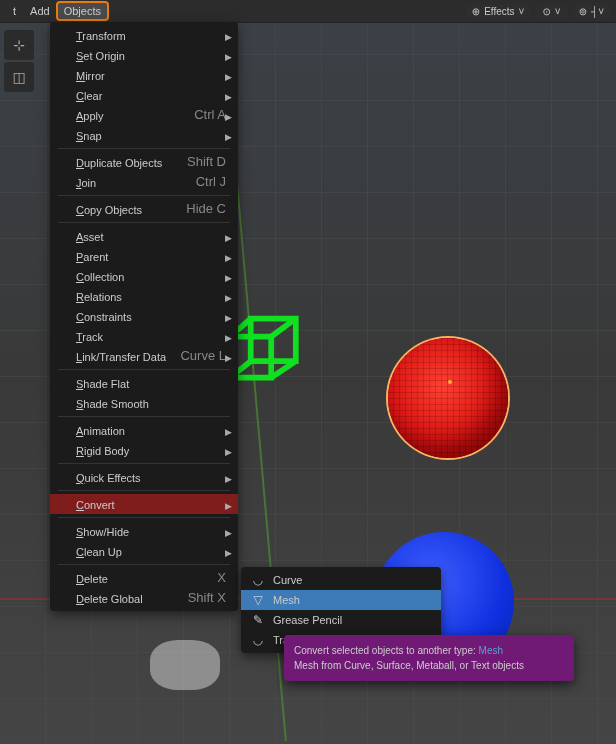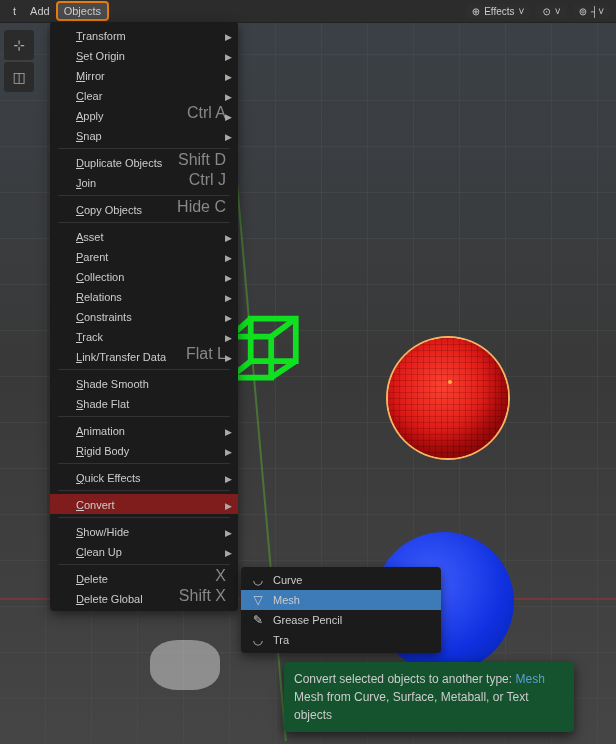--- a/index.html
+++ b/index.html
@@ -11,28 +11,28 @@
 .toolbar{position:absolute;top:0;left:0;right:0;height:23px;background:#2c2c2c;display:flex;align-items:center;padding:0 6px;border-bottom:1px solid #222}
 .tb-item{padding:3px 7px;cursor:pointer;border-radius:3px}
 .tb-item.active{background:#4a4a4a;outline:2px solid #e87c0c;outline-offset:-1px}
 .tb-right{margin-left:auto;display:flex;gap:6px;align-items:center}
 .tb-btn{background:#2e2e2e;padding:2px 6px;border-radius:3px;display:flex;align-items:center;gap:4px;font-size:10px}
 .menu{position:absolute;left:50px;top:22px;width:188px;background:#1b1b1b;border-radius:4px;box-shadow:0 4px 12px rgba(0,0,0,0.5);padding:3px 0}
 .menu-item{display:flex;align-items:flex-end;padding:3px 12px 3px 26px;cursor:pointer;position:relative;height:20px}
 .menu-item.hl{background:#7f1d1d}
 .menu-label{flex:1;text-decoration:underline;text-decoration-color:transparent}
 .menu-item .u{text-decoration:underline}
-.menu-sc{color:#888;font-size:16px}
+.menu-sc{color:#888;font-size:13px}
 .menu-sub{position:absolute;right:6px;color:#aaa;font-size:9px}
 .sep{height:1px;background:#333;margin:3px 8px}
 .submenu{position:absolute;left:241px;top:567px;width:200px;background:#1b1b1b;border-radius:4px;box-shadow:0 4px 12px rgba(0,0,0,0.5);padding:3px 0}
 .sub-item{display:flex;align-items:center;padding:3px 12px 3px 10px;cursor:pointer;height:20px;gap:8px}
 .sub-item.hl{background:#3d7ab8}
 .sub-ico{width:14px;text-align:center;font-size:12px}
-.tooltip{position:absolute;left:284px;top:662px;width:290px;background:#14532d;border-radius:4px;padding:8px 10px;box-shadow:0 4px 12px rgba(0,0,0,0.6);font-size:12px;line-height:1.5}
+.tooltip{position:absolute;left:284px;top:635px;width:290px;background:#701a75;border-radius:4px;padding:8px 10px;box-shadow:0 4px 12px rgba(0,0,0,0.6);font-size:10px;line-height:1.5}
 .tooltip-link{color:#5a9fd4}
 .arrow{position:absolute;left:66px;top:23px;width:4px;height:540px;background:#e87c0c}
 .arrow::after{content:"";position:absolute;bottom:-12px;left:-6px;border:8px solid transparent;border-top:14px solid #e87c0c}
 .cube{position:absolute;left:222px;top:312px;width:82px;height:82px}
 .cube svg{width:100%;height:100%}
 .sphere{position:absolute;left:388px;top:338px;width:120px;height:120px;border-radius:50%;background:radial-gradient(circle at 45% 40%,#ff4030,#d81010 60%,#b00000);box-shadow:0 0 0 2px #ffb060,inset -10px -15px 20px rgba(0,0,0,0.3)}
 .sphere::before{content:"";position:absolute;inset:0;border-radius:50%;background-image:repeating-linear-gradient(0deg,transparent,transparent 5px,rgba(0,0,0,0.15) 5px,rgba(0,0,0,0.15) 6px),repeating-linear-gradient(90deg,transparent,transparent 5px,rgba(0,0,0,0.15) 5px,rgba(0,0,0,0.15) 6px)}
 .sphere-dot{position:absolute;left:50%;top:35%;width:4px;height:4px;border-radius:50%;background:#ffb040}
 .bluesphere{position:absolute;left:374px;top:532px;width:140px;height:140px;border-radius:50%;background:radial-gradient(circle at 40% 35%,#4060ff,#1030e0 60%,#0020a0)}
 .whiteshape{position:absolute;left:150px;top:640px;width:70px;height:50px;border-radius:40%;background:rgba(255,255,255,0.4)}
@@ -150,29 +150,29 @@
     <div class="menu-item">
       <span class="menu-label"><span class="u">C</span>onstraints</span>
       <span class="menu-sub">▶</span>
     </div>
     <div class="menu-item">
       <span class="menu-label"><span class="u">T</span>rack</span>
       <span class="menu-sub">▶</span>
     </div>
     <div class="menu-item">
       <span class="menu-label"><span class="u">L</span>ink/Transfer Data</span>
-      <span class="menu-sc">Flat L</span>
-      <span class="menu-sub">▶</span>
-    </div>
-    <div class="sep"></div>
+      <span class="menu-sc">Curve L</span>
+      <span class="menu-sub">▶</span>
+    </div>
+    <div class="sep"></div>
+    <div class="menu-item">
+      <span class="menu-label"><span class="u">S</span>hade Flat</span>
+    </div>
     <div class="menu-item">
       <span class="menu-label"><span class="u">S</span>hade Smooth</span>
-    </div>
-    <div class="menu-item">
-      <span class="menu-label"><span class="u">S</span>hade Flat</span>
     </div>
     <div class="sep"></div>
     <div class="menu-item">
       <span class="menu-label"><span class="u">A</span>nimation</span>
       <span class="menu-sub">▶</span>
     </div>
     <div class="menu-item">
       <span class="menu-label"><span class="u">R</span>igid Body</span>
       <span class="menu-sub">▶</span>
     </div>

